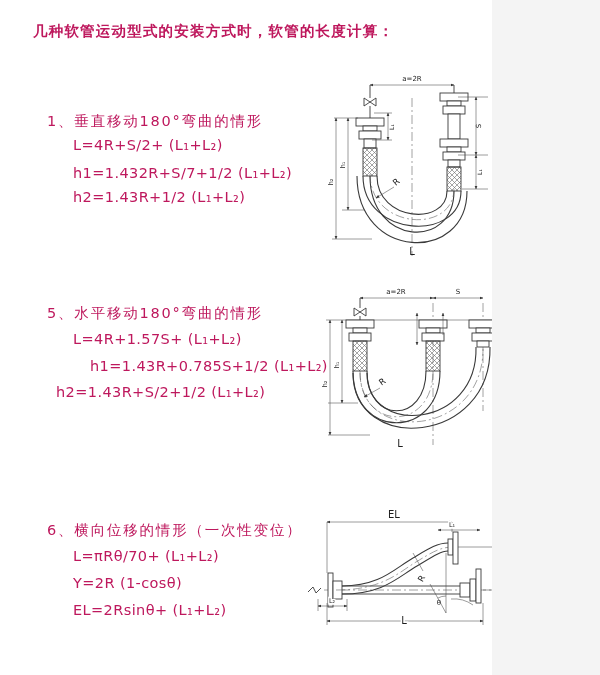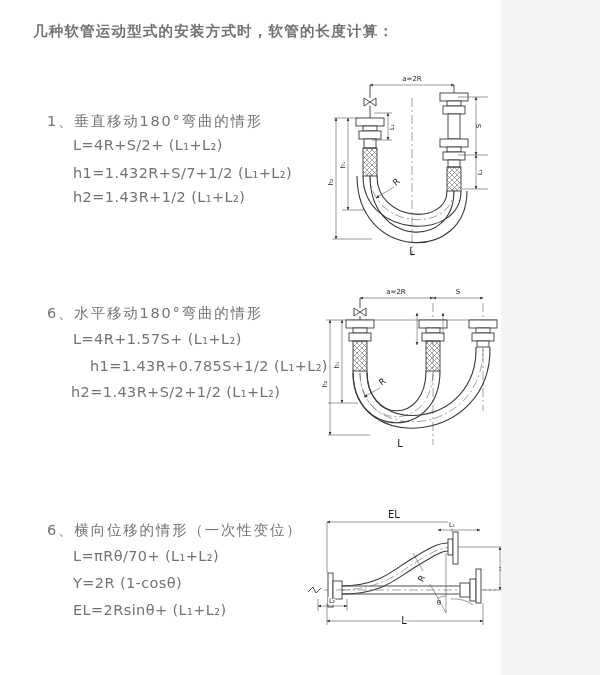--- a/index.html
+++ b/index.html
@@ -1,17 +1,17 @@
 <!DOCTYPE html>
 <html><head>
 <meta charset="utf-8">
 <style>
   html,body{margin:0;padding:0;background:#f4f4f4;}
   .page{position:relative;width:492px;height:675px;background:#fff;overflow:hidden;
-        font-family:"DejaVu Sans","Liberation Sans",sans-serif;color:#737373;padding-left:9px;}
+        font-family:"DejaVu Sans","Liberation Sans",sans-serif;color:#be185d;}
   .title{position:absolute;left:33px;top:22px;font-size:14.5px;font-weight:bold;letter-spacing:1.2px;}
   .sec{position:absolute;left:0;top:0;width:320px;}
   .heading{position:absolute;font-size:14.5px;font-weight:normal;letter-spacing:1.8px;white-space:nowrap;}
   .formula{position:absolute;font-size:14.5px;letter-spacing:.4px;white-space:nowrap;}
   svg.diag{position:absolute;}
   svg.diag .obj{stroke:#3a3a3a;stroke-width:.9;fill:none;}
   svg.diag .fat{stroke:#3a3a3a;stroke-width:1.1;fill:none;}
   svg.diag .dim{stroke:#4a4a4a;stroke-width:.55;fill:none;}
   svg.diag .cl{stroke:#555;stroke-width:.55;fill:none;stroke-dasharray:9 3 2 3;}
   svg.diag rect.part{stroke:#3a3a3a;stroke-width:.9;fill:#fff;}
@@ -27,24 +27,24 @@
   <div class="title">几种软管运动型式的安装方式时，软管的长度计算：</div>
 
   <div class="sec">
     <div class="heading" style="left:47px;top:112px">1、垂直移动180°弯曲的情形</div>
     <div class="formula" style="left:73px;top:137px">L=4R+S/2+ (L₁+L₂)</div>
     <div class="formula" style="left:73px;top:165px">h1=1.432R+S/7+1/2 (L₁+L₂)</div>
     <div class="formula" style="left:73px;top:189px">h2=1.43R+1/2 (L₁+L₂)</div>
   </div>
 
   <div class="sec">
-    <div class="heading" style="left:47px;top:304px">6、水平移动180°弯曲的情形</div>
+    <div class="heading" style="left:47px;top:304px">5、水平移动180°弯曲的情形</div>
     <div class="formula" style="left:73px;top:331px">L=4R+1.57S+ (L₁+L₂)</div>
     <div class="formula" style="left:90px;top:358px">h1=1.43R+0.785S+1/2 (L₁+L₂)</div>
-    <div class="formula" style="left:71px;top:384px">h2=1.43R+S/2+1/2 (L₁+L₂)</div>
+    <div class="formula" style="left:56px;top:384px">h2=1.43R+S/2+1/2 (L₁+L₂)</div>
   </div>
 
   <div class="sec">
     <div class="heading" style="left:47px;top:521px">6、横向位移的情形（一次性变位）</div>
     <div class="formula" style="left:73px;top:548px">L=πRθ/70+ (L₁+L₂)</div>
     <div class="formula" style="left:73px;top:575px">Y=2R (1-cosθ)</div>
     <div class="formula" style="left:73px;top:602px">EL=2Rsinθ+ (L₁+L₂)</div>
   </div>
 
   <svg class="diag" style="left:312px;top:70px" width="283" height="190" viewBox="0 0 283 190">

